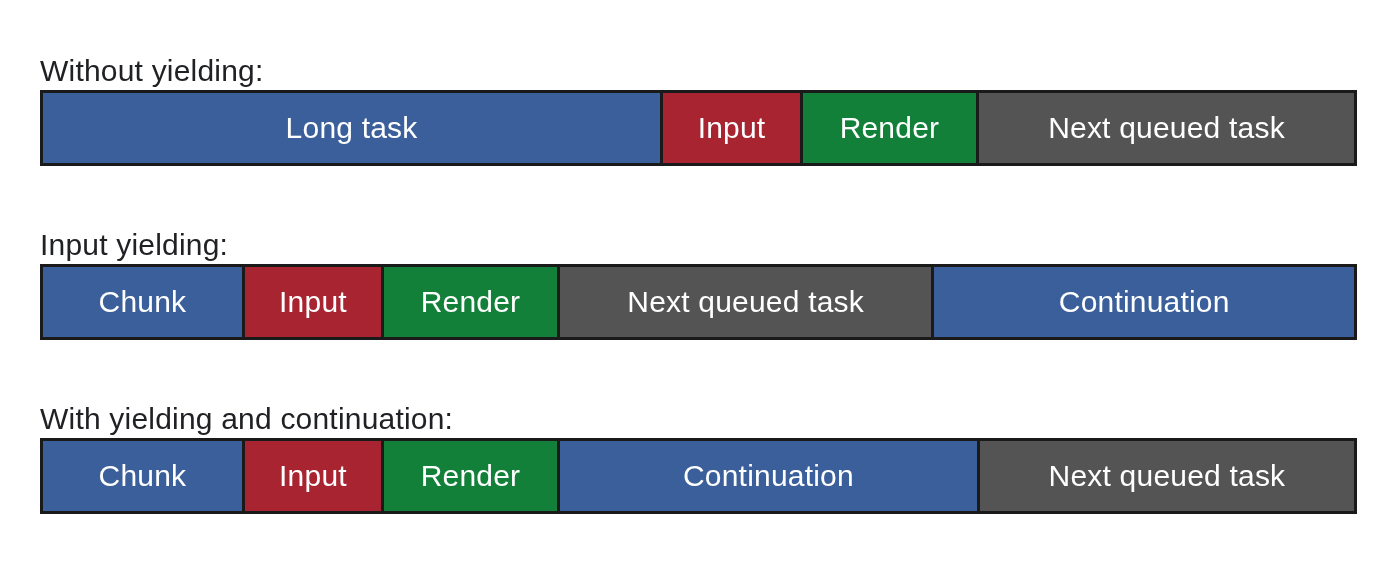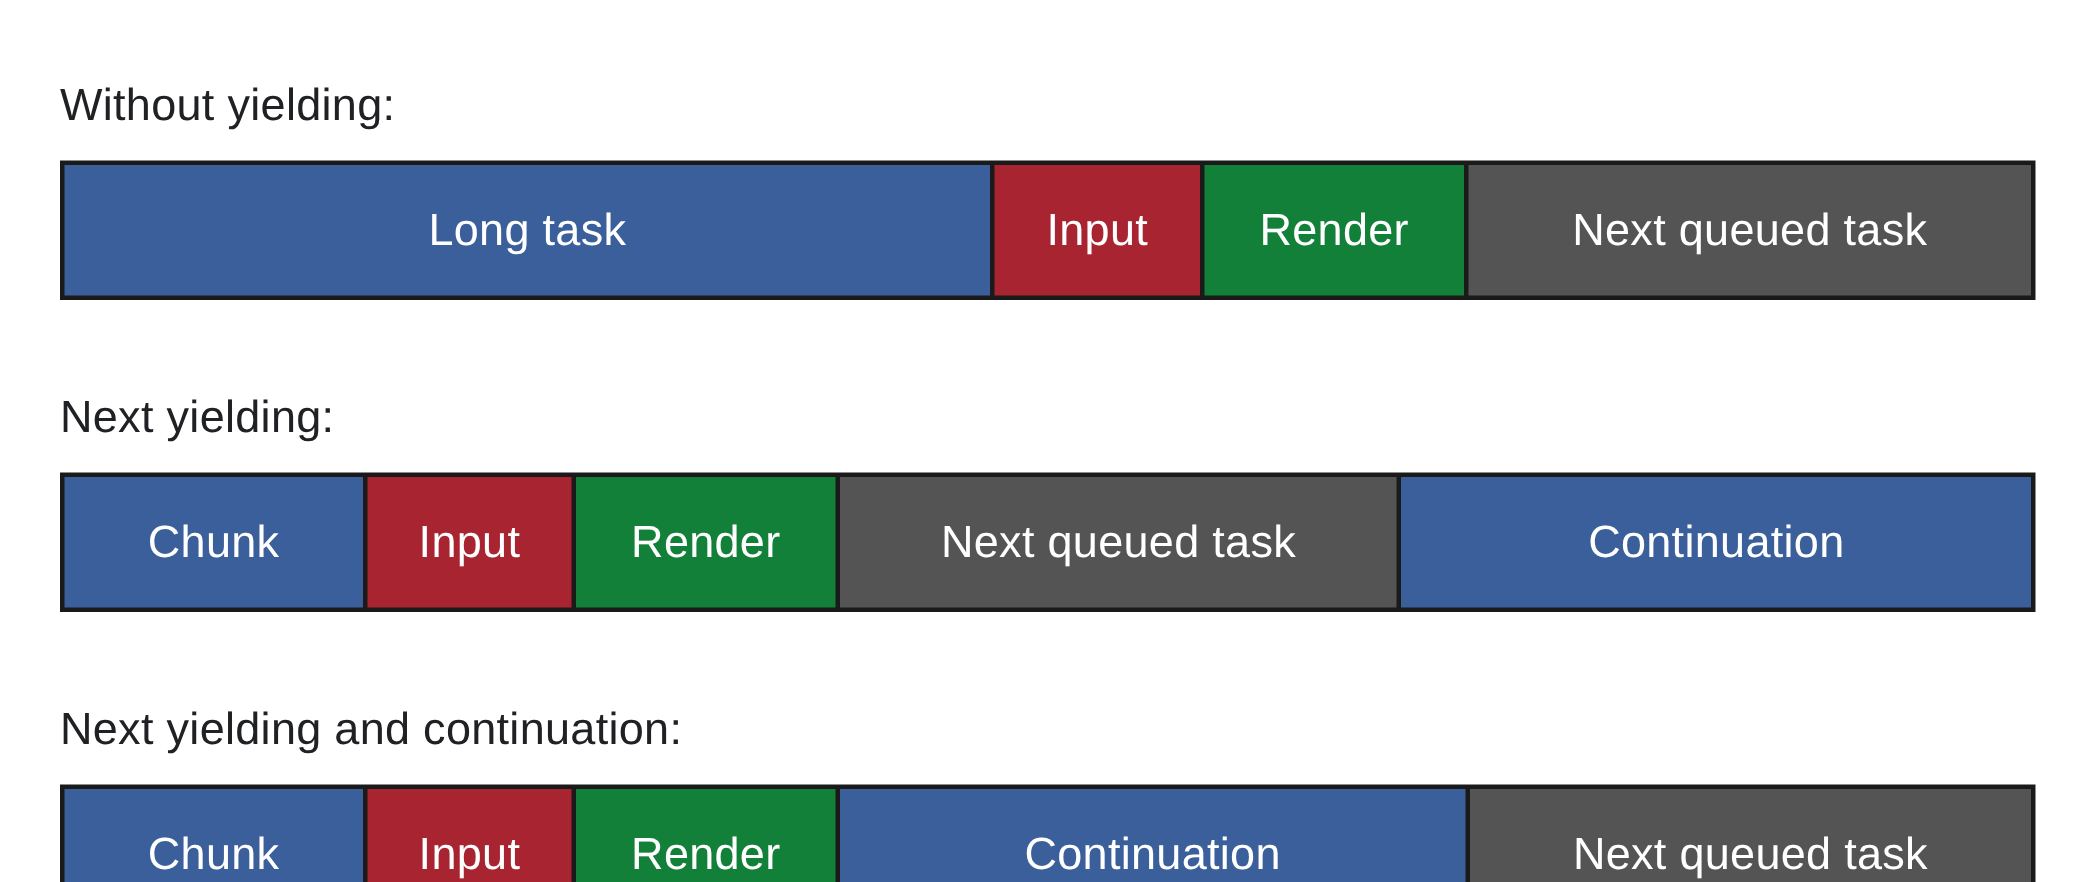--- a/index.html
+++ b/index.html
@@ -24,22 +24,21 @@
     font-size: 30px;
     line-height: 38px;
     color: var(--label-text, #202124);
     letter-spacing: 0.2px;
     margin-top: 60px;
   }
   .section-label:first-child {
     margin-top: 0;
   }
   .timeline-row {
-    margin-top: 17px;
-    height: 93px;
+    height: 76px;
     display: flex;
     background: var(--border, #1a1a1a);
     padding: 3px;
     column-gap: 3px;
     box-sizing: border-box;
   }
   .task-segment {
     flex-basis: 0;
     min-width: 0;
     display: flex;
@@ -68,39 +67,39 @@
         <div class="task-segment" style="flex-grow: 10.5; background: rgb(167, 36, 48);">
           <span>Input</span>
         </div>
         <div class="task-segment" style="flex-grow: 13.3; background: rgb(18, 128, 57);">
           <span>Render</span>
         </div>
         <div class="task-segment" style="flex-grow: 28.8; background: rgb(84, 84, 84);">
           <span>Next queued task</span>
         </div>
       </div>
-      <div class="section-label">Next yielding:</div>
+      <div class="section-label">Input yielding:</div>
       <div class="timeline-row">
         <div class="task-segment" style="flex-grow: 15.3; background: rgb(58, 95, 155);">
           <span>Chunk</span>
         </div>
         <div class="task-segment" style="flex-grow: 10.5; background: rgb(167, 36, 48);">
           <span>Input</span>
         </div>
         <div class="task-segment" style="flex-grow: 13.3; background: rgb(18, 128, 57);">
           <span>Render</span>
         </div>
         <div class="task-segment" style="flex-grow: 28.6; background: rgb(84, 84, 84);">
           <span>Next queued task</span>
         </div>
         <div class="task-segment" style="flex-grow: 32.3; background: rgb(58, 95, 155);">
           <span>Continuation</span>
         </div>
       </div>
-      <div class="section-label">Next yielding and continuation:</div>
+      <div class="section-label">With yielding and continuation:</div>
       <div class="timeline-row">
         <div class="task-segment" style="flex-grow: 15.3; background: rgb(58, 95, 155);">
           <span>Chunk</span>
         </div>
         <div class="task-segment" style="flex-grow: 10.5; background: rgb(167, 36, 48);">
           <span>Input</span>
         </div>
         <div class="task-segment" style="flex-grow: 13.3; background: rgb(18, 128, 57);">
           <span>Render</span>
         </div>

